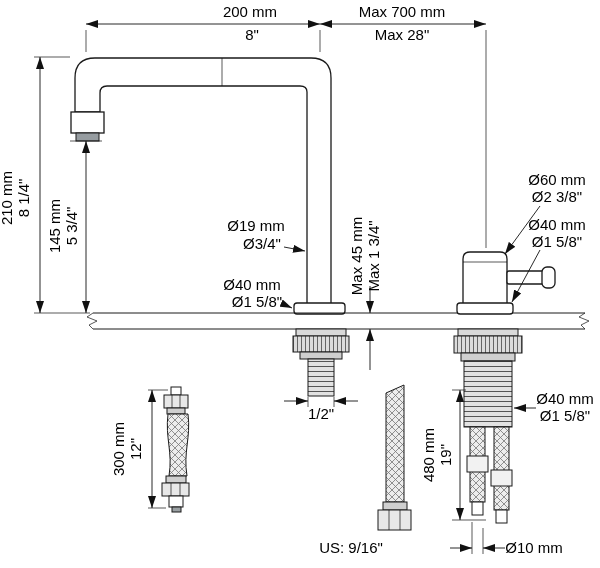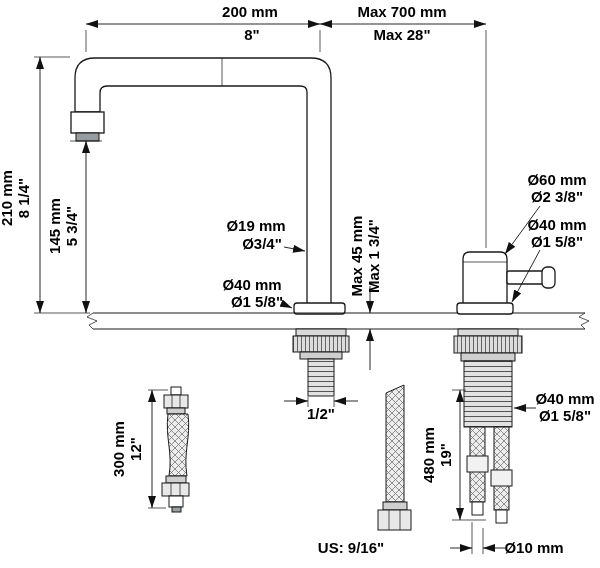--- a/index.html
+++ b/index.html
@@ -1,17 +1,17 @@
 <!DOCTYPE html>
 <html><head>
 <meta charset="utf-8">
 <style>
   html,body{margin:0;padding:0;background:#fff;}
   .stage{position:relative;width:600px;height:568px;background:#ffffff;overflow:hidden;
-         font-family:"Liberation Sans",sans-serif;font-weight:bold;}
+         font-family:"Liberation Sans",sans-serif;}
   svg{position:absolute;left:0;top:0;}
   text{font-family:"Liberation Sans",sans-serif;font-size:15px;fill:#000;}
   .outline{fill:#ffffff;stroke:#1a1a1a;stroke-width:1.3;}
   .hw{stroke:#1a1a1a;stroke-width:1;}
   .dim{stroke:#111;stroke-width:0.9;fill:none;}
   .ext{stroke:#111;stroke-width:0.7;fill:none;}
 </style>
 </head>
 <body>
 

